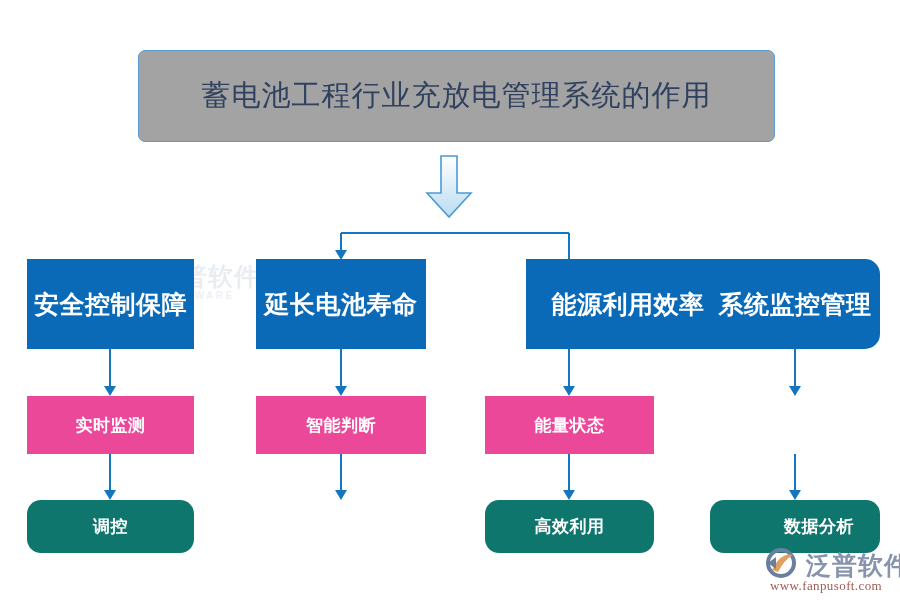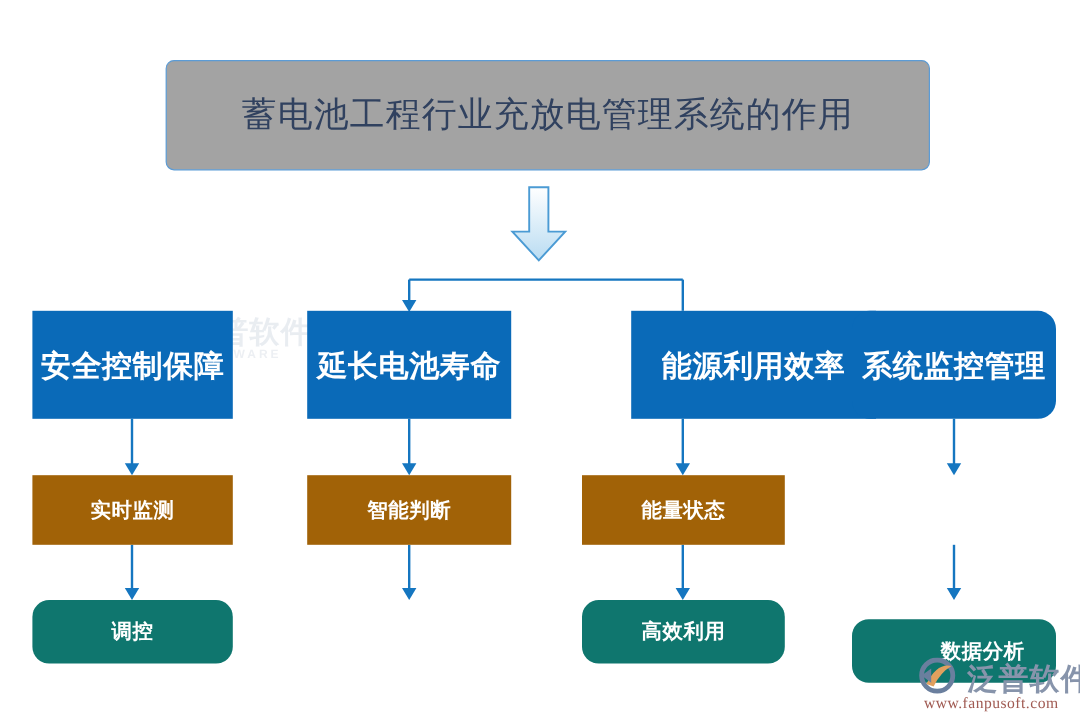--- a/index.html
+++ b/index.html
@@ -125,21 +125,21 @@
     white-space: nowrap;
     font-family: "DejaVu Serif", "Liberation Serif", serif;
     font-weight: bold;
   }
   .node-l1 {
     background: #0a6ab8;
     font-size: 25px;
     letter-spacing: 0.5px;
   }
   .node-l2 {
-    background: #a16207;
+    background: #ec4899;
     font-size: 17px;
     letter-spacing: 0.5px;
   }
   .node-l3 {
     background: #0f766e;
     font-size: 17px;
     letter-spacing: 0.5px;
     border-radius: 14px;
   }
 
@@ -256,21 +256,21 @@
   <div class="node node-l2" style="left:256px; top:396px; width:170px; height:58px;">
     <span>智能判断</span>
   </div>
 
   <div class="node node-l3" style="left:27px;  top:500px; width:167px; height:53px;">
     <span>调控</span>
   </div>
   <div class="node node-l3" style="left:485px; top:500px; width:169px; height:53px;font-family:Liberation Serif, serif;">
     <span>高效利用</span>
   </div>
-  <div class="node node-l3" style="left:710px; top:516px; width:170px; height:53px;padding-left:48px;">
+  <div class="node node-l3" style="left:710px; top:500px; width:170px; height:53px;padding-left:48px;">
     <span>数据分析</span>
   </div>
 
   <div class="corner-logo">
     <svg width="42" height="32" viewBox="0 0 42 32" xmlns="http://www.w3.org/2000/svg">
       <circle cx="19" cy="15" r="13" fill="none" stroke="#6a7f9e" stroke-width="4"></circle>
       <path d="M 10 22 Q 19 4 31 7 Q 22 12 16 24 Z" fill="#e2a05e"></path>
       <path d="M 6 15 L 14 9 L 14 21 Z" fill="#6a7f9e"></path>
     </svg>
     <div class="logo-text">泛普软件</div>

